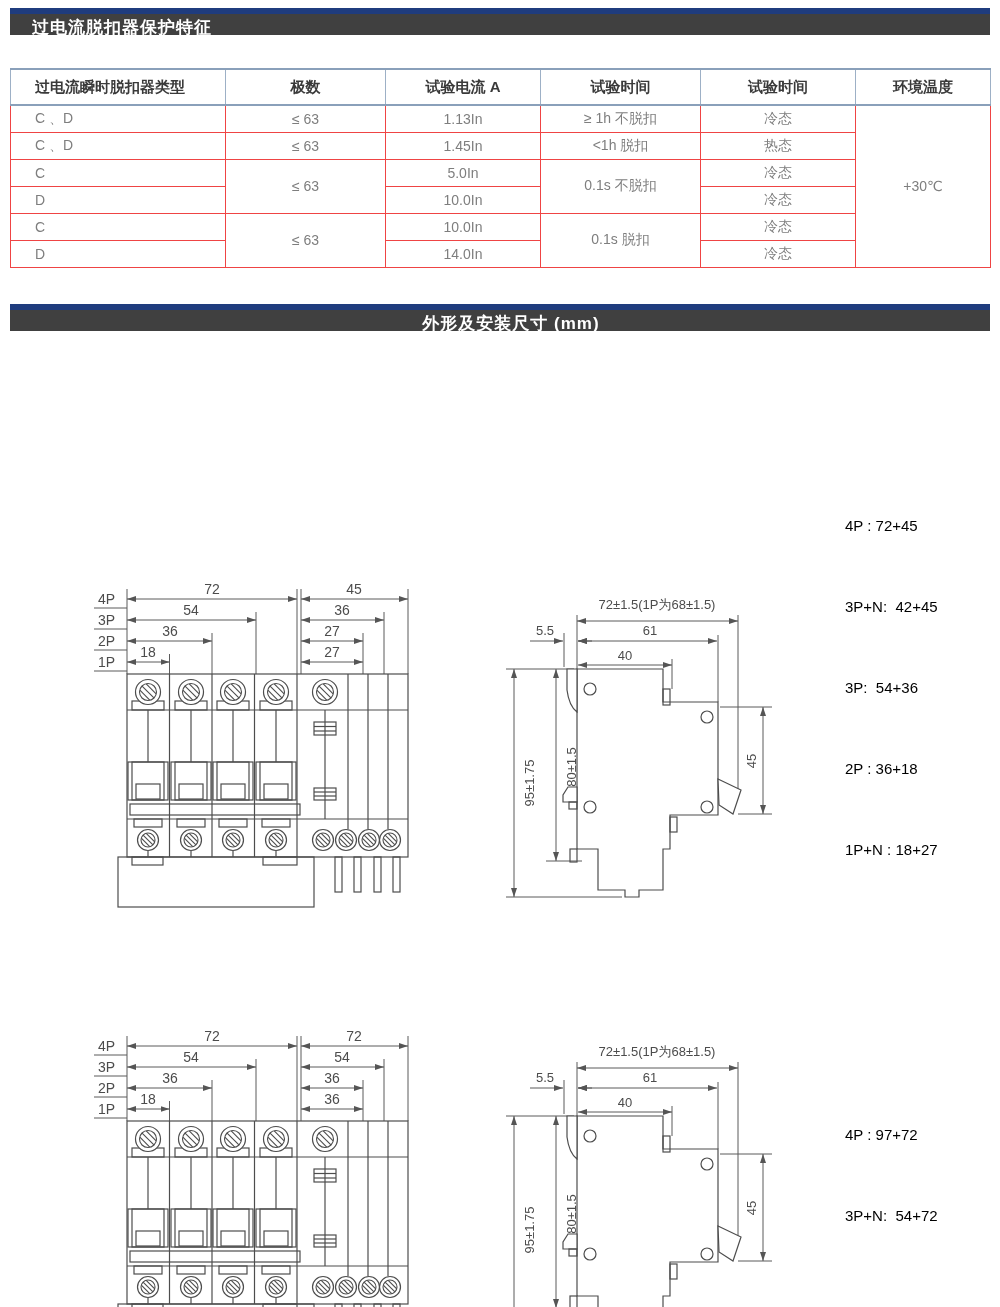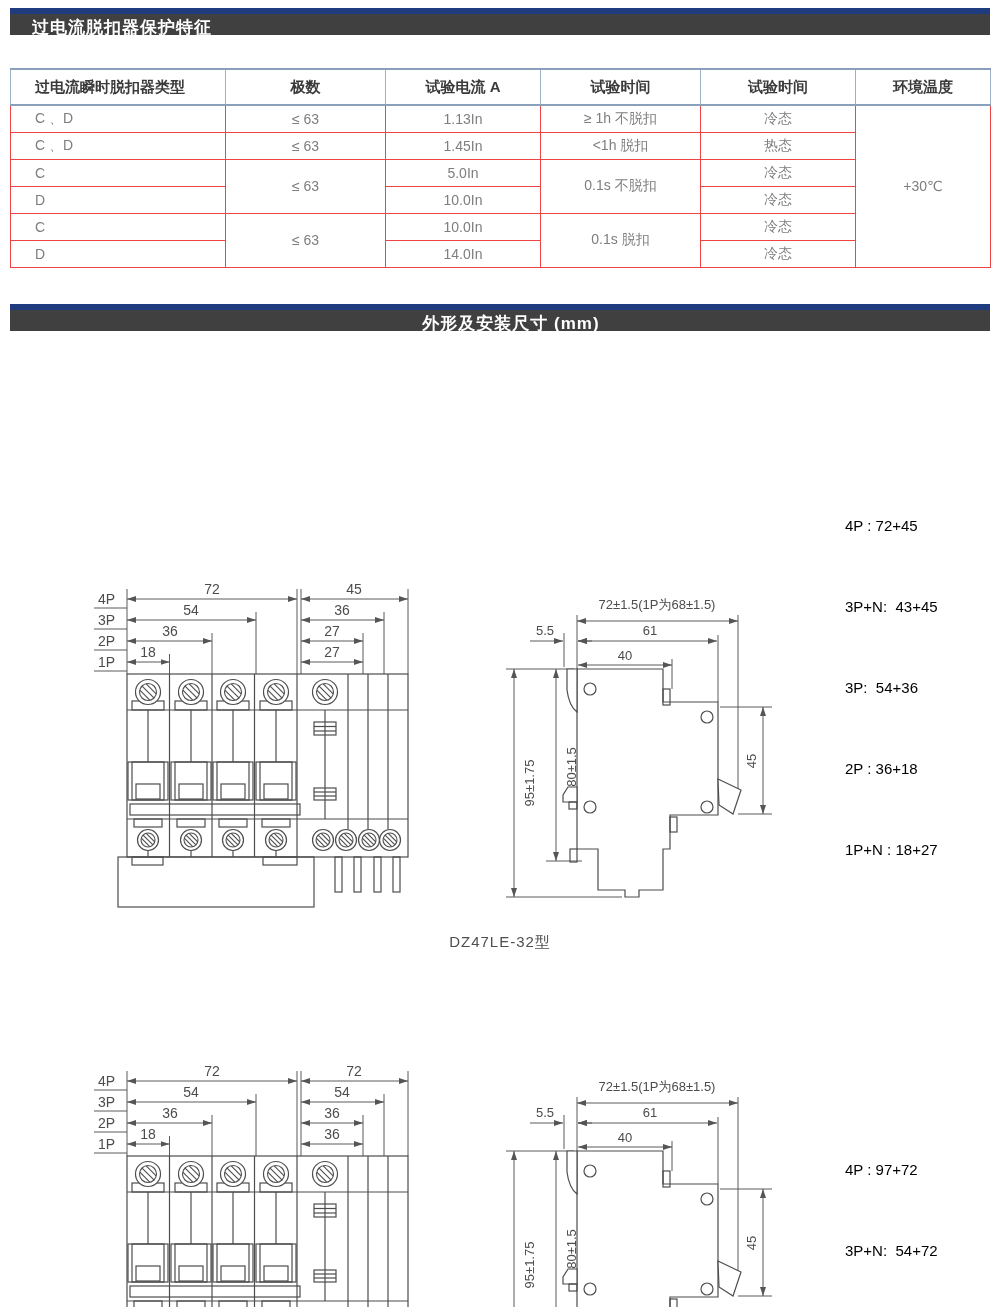--- a/index.html
+++ b/index.html
@@ -312,28 +312,27 @@
         <polygon points="218,202 241,213 233,237 219,228" fill="#fff"></polygon>
         <circle cx="90" cy="112" r="6" fill="#fff"></circle>
         <circle cx="90" cy="230" r="6" fill="#fff"></circle>
         <circle cx="207" cy="140" r="6" fill="#fff"></circle>
         <circle cx="207" cy="230" r="6" fill="#fff"></circle>
       </g>
     </svg>
 
     <div class="fig-notes">
       <div>4P : 72+45</div>
-      <div>3P+N:  43+45</div>
+      <div>3P+N:  42+45</div>
       <div>3P:  54+36</div>
       <div>2P : 36+18</div>
       <div>1P+N : 18+27</div>
     </div>
   </div>
 
-  <div class="fig-caption">DZ47LE-32型</div>
 </div>
 <div class="figure fig2" id="figures-slot-1">
   <div class="fig-row">
 
     <svg class="front-view" width="372" height="340" viewBox="0 0 372 340">
 
       <g stroke="#5b5b5b" stroke-width="1" fill="none">
         <line x1="4" y1="31" x2="37" y2="31"></line>
         <line x1="4" y1="52" x2="37" y2="52"></line>
         <line x1="4" y1="73" x2="37" y2="73"></line>

